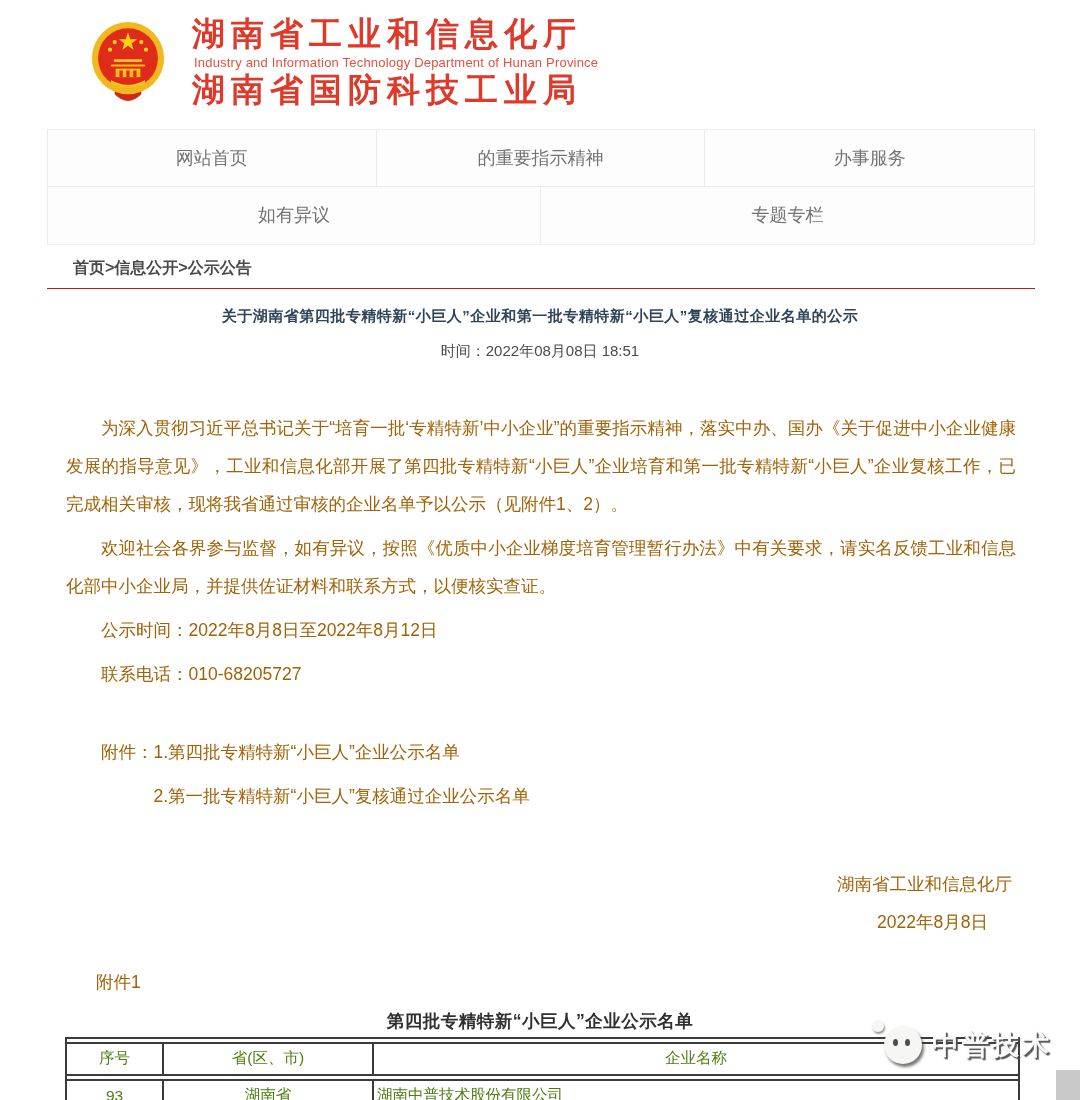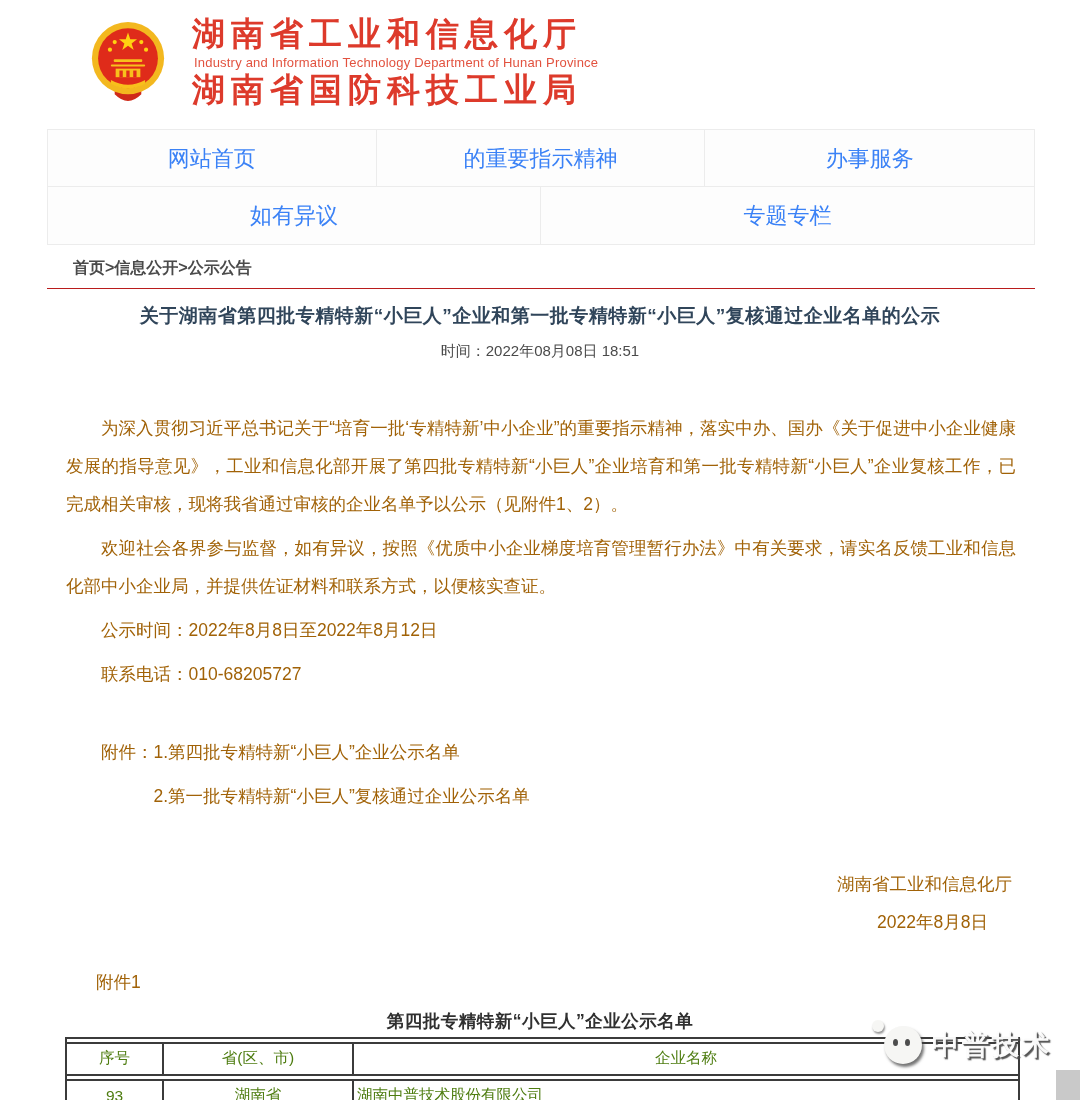--- a/index.html
+++ b/index.html
@@ -16,34 +16,34 @@
   .org1, .org2 { font-size:33px; font-weight:bold; color:#dd3a2b; letter-spacing:6px; line-height:1.1; }
   .org-en { font-size:13px; color:#e2523f; margin:3px 0 2px 2px; letter-spacing:0.2px; }
 
   
   .main-nav { width:988px; margin:12px 0 0 47px; border:1px solid #ececec; background:#fdfdfd; }
   .nav-row { display:grid; }
   .nav-row-1 { grid-template-columns:1fr 1fr 1fr; }
   .nav-row-2 { grid-template-columns:1fr 1fr; }
   .nav-item {
     height:57px; line-height:57px; text-align:center;
-    font-size:22px; color:#3b82f6; cursor:pointer;
+    font-size:18px; color:#737373; cursor:pointer;
     border-right:1px solid #ececec;
   }
   .nav-row-1 .nav-item { border-bottom:1px solid #ececec; }
   .nav-row .nav-item:last-child { border-right:none; }
 
   
   .breadcrumb-wrap { width:988px; margin-left:47px; padding:13px 26px 9px; border-bottom:1px solid #b91c1c;font-weight:bold; }
   .breadcrumb { font-size:16px; color:#4a4a4a; cursor:pointer; }
 
   
   .article-title {
     margin:13px 60px 0; text-align:center;
-    font-size:19px; font-weight:bold; color:#30455a; letter-spacing:0.5px; line-height:28px;
+    font-size:15px; font-weight:bold; color:#30455a; letter-spacing:0.5px; line-height:28px;
   }
   .article-time { margin-top:12px; text-align:center; font-size:15px; color:#4a4a4a; }
 
   
   .article-body {
     margin:48px 64px 0 66px; font-size:17.5px; line-height:38px;
     color:#a16207; text-align:justify;
   }
   .article-body p { margin:0 0 6px; }
   .indent { text-indent:2em; }
@@ -61,21 +61,21 @@
     border-collapse:separate; border-spacing:0 3px;
     border:2px solid #3b3b3b; background:#fff;
   }
   .annex-table th, .annex-table td {
     border-top:2px solid #3b3b3b; border-bottom:2px solid #3b3b3b; border-right:2px solid #3b3b3b;
     font-size:15.5px; font-weight:normal; color:#4d7c0f; text-align:center; background:#fff;
   }
   .annex-table th { height:34px; }
   .annex-table td { height:34px; }
   .annex-table .col-index { width:97px; }
-  .annex-table .col-province { width:190px; }
+  .annex-table .col-province { width:210px; }
   .annex-table td.cell-company { text-align:left; padding-left:3px; }
   .annex-table th:last-child, .annex-table td:last-child { border-right:none; }
 
   
   .watermark { position:absolute; left:884px; top:1026px; display:flex; align-items:center; z-index:5; }
   .wm-logo {
     position:relative; width:38px; height:38px; border-radius:50%;
     background:#f6f6f4; box-shadow:2px 3px 3px rgba(70,70,70,0.75); margin-right:10px; flex:none;
   }
   .wm-logo::before, .wm-logo::after {

